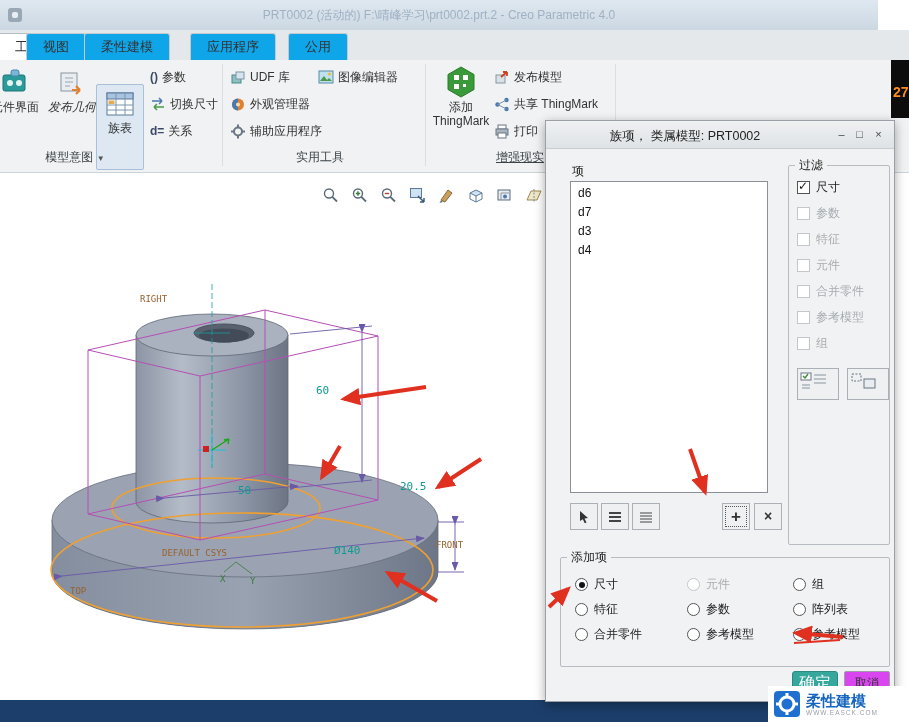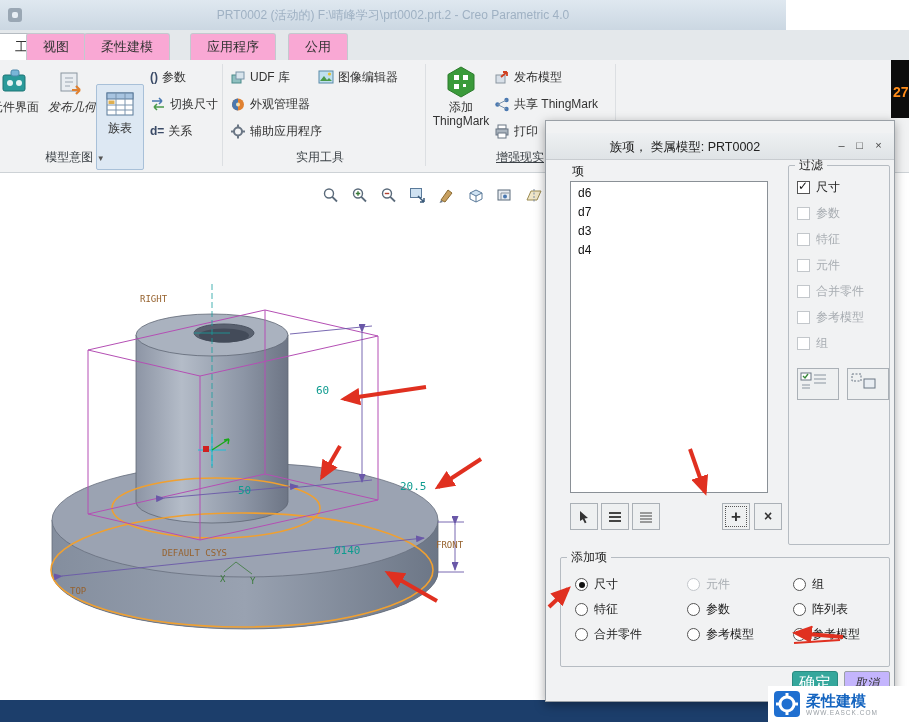--- a/index.html
+++ b/index.html
@@ -1,28 +1,28 @@
 <!DOCTYPE html>
 <html><head>
 <meta charset="utf-8">
 <style>
   html,body{margin:0;padding:0;background:#fff;}
   .win{position:relative;width:909px;height:722px;background:#fff;overflow:hidden;
        font-family:"Liberation Sans","DejaVu Sans",sans-serif;font-size:12px;color:#222;}
 
   
-  .titlebar{position:absolute;left:0;top:0;width:786px;height:30px;
-            background:linear-gradient(#dfe8f0,#cbd7e2);border-bottom:1px solid #b9c6d2;}
+  .titlebar{position:absolute;left:0;top:0;width:866px;height:30px;
+            background:linear-gradient(#dfe8f0,#cbd7e2);border-bottom:1px solid #b9c6d2;padding-left:12px;}
   .appicon{position:absolute;left:8px;top:8px;width:14px;height:14px;background:#9aa7b4;border-radius:3px;}
   .appicon::after{content:"";position:absolute;left:4px;top:4px;width:6px;height:6px;background:#e8eef4;border-radius:2px;}
   .title-text{position:absolute;left:0;right:0;top:7px;text-align:center;color:#9fb1c3;font-size:12px;}
 
   
   .tabrow{position:absolute;left:0;top:30px;width:909px;height:30px;background:#e4e8eb;border-bottom:1px solid #cdd2d6;}
-  .tab{position:absolute;top:3px;height:27px;line-height:26px;padding:0 16px;background:#f9a8d4;
+  .tab{position:absolute;top:3px;height:27px;line-height:26px;padding:0 16px;background:#0ea5e9;
        border:1px solid #c3c9cf;border-bottom:none;border-radius:3px 3px 0 0;color:#333;font-size:13px;}
   .tab.stub{left:-30px;width:54px;background:#fff;border-color:#b5bcc2;color:#333;text-align:right;}
   .tab.t1{left:26px;} .tab.t2{left:84px;} .tab.t3{left:190px;} .tab.t4{left:288px;}
 
   
   .ribbon{position:absolute;left:0;top:60px;width:909px;height:112px;background:#f1f2f3;border-bottom:1px solid #cdd2d6;}
   .rsep{position:absolute;top:4px;height:102px;width:1px;background:#dcdfe2;}
   .bigbtn{position:absolute;top:4px;height:84px;text-align:center;font-size:12px;color:#333;}
   .bigbtn .bicon{display:block;margin:4px auto 2px auto;}
   .bigbtn.active{background:#dde8f3;border:1px solid #a8c0d8;border-radius:2px;}
@@ -43,21 +43,21 @@
   .lbl{fill:#96622e;font-family:"DejaVu Sans Mono",monospace;font-size:9px;}
   .axl{fill:#3a7a3a;font-family:"DejaVu Sans Mono",monospace;font-size:9px;}
 
   
   .badge{position:absolute;left:891px;top:60px;width:18px;height:58px;background:#0c0c0c;color:#ff8c1a;
          font-weight:bold;font-size:14px;padding-top:24px;padding-left:2px;box-sizing:border-box;z-index:11;overflow:hidden;}
 
   
   .dialog{position:absolute;left:545px;top:120px;width:350px;height:582px;background:#f1f2f3;
           border:1px solid #9aa0a6;box-shadow:0 3px 10px rgba(0,0,0,.35);z-index:10;box-sizing:border-box;}
-  .dlg-title{position:absolute;left:0;top:12px;right:0;height:26px;background:linear-gradient(#eef0f2,#dfe3e6);
+  .dlg-title{position:absolute;left:0;top:1px;right:0;height:26px;background:linear-gradient(#eef0f2,#dfe3e6);
              border-bottom:1px solid #c8ccd0;}
   .dlg-title-text{position:absolute;left:0;right:70px;top:6px;text-align:center;font-size:12.5px;color:#222;}
   .dlg-btn{position:absolute;top:5px;width:17px;height:16px;text-align:center;line-height:15px;font-size:11px;color:#444;cursor:pointer;}
   .dlg-btn.mn{right:44px;} .dlg-btn.mx{right:26px;} .dlg-btn.cl{right:7px;}
   .dlg-label{position:absolute;font-size:12px;color:#222;}
   .items-label{left:26px;top:42px;}
   .listbox{position:absolute;left:24px;top:60px;width:198px;height:312px;background:#fff;border:1px solid #8a9096;
            overflow:hidden;padding-top:2px;box-sizing:border-box;}
   .li{height:19px;line-height:19px;padding-left:7px;font-size:12px;color:#111;cursor:default;}
   .list-tools{position:absolute;left:24px;top:382px;height:28px;}
@@ -80,22 +80,22 @@
   .add-box{position:absolute;left:14px;top:428px;width:328px;height:118px;box-sizing:border-box;}
   .radgrid{display:grid;grid-template-columns:112px 106px 96px;grid-auto-rows:25px;padding:6px 0 0 14px;}
   .rad{display:flex;align-items:center;gap:6px;font-size:12px;color:#222;}
   .rdot{width:13px;height:13px;border:1px solid #555;border-radius:50%;background:#fff;position:relative;box-sizing:border-box;flex:0 0 auto;}
   .rad.sel .rdot::after{content:"";position:absolute;left:2.5px;top:2.5px;width:6px;height:6px;border-radius:50%;background:#111;}
   .rad.dis .rdot{border-color:#c3c7cb;}
   .rad.dis span{color:#a8adb2;}
   .dlg-footer{position:absolute;left:0;top:550px;right:0;height:30px;}
   .okbtn{position:absolute;left:246px;width:46px;height:25px;background:#35a79c;border:1px solid #2a8a80;color:#fff;
          font-size:16px;border-radius:3px;cursor:pointer;}
-  .cancelbtn{position:absolute;left:298px;width:46px;height:25px;background:#c4b5fd;border:1px solid #9aa0a6;color:#333;
-         font-size:12px;border-radius:2px;cursor:pointer;font-style:italic;}
+  .cancelbtn{position:absolute;left:298px;width:46px;height:25px;background:#d946ef;border:1px solid #9aa0a6;color:#333;
+         font-size:12px;border-radius:2px;cursor:pointer;}
 
   
   .bottombar{position:absolute;left:0;top:700px;width:909px;height:22px;background:#1c3e6b;z-index:8;}
   .watermark{position:absolute;left:768px;top:686px;width:141px;height:36px;background:#fff;z-index:30;
              display:flex;align-items:center;gap:6px;padding-left:6px;box-sizing:border-box;}
   .wm-logo{width:26px;height:26px;background:#1f6fd0;border-radius:4px;flex:0 0 auto;position:relative;}
   .wm-name{color:#1565c0;font-weight:bold;font-size:15px;line-height:16px;}
   .wm-sub{color:#9aa0a6;font-size:6.5px;letter-spacing:1px;}
 
   

